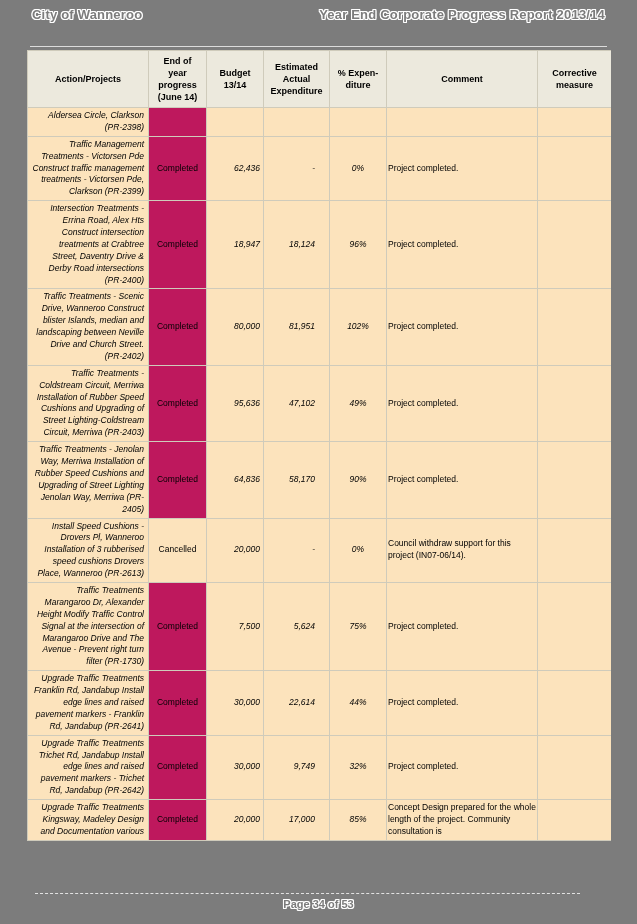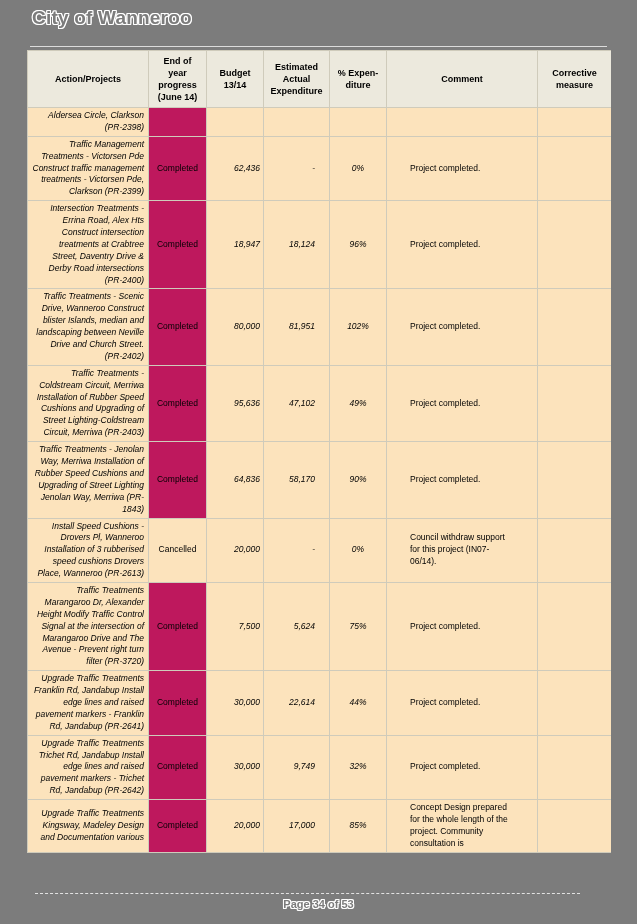--- a/index.html
+++ b/index.html
@@ -16,21 +16,21 @@
     font-weight:bold;
     text-shadow:
       -1px 0 0 #ffffff, 1px 0 0 #ffffff,
       0 -1px 0 #ffffff, 0 1px 0 #ffffff,
       -1px -1px 0 #ffffff, 1px 1px 0 #ffffff,
       -1px 1px 0 #ffffff, 1px -1px 0 #ffffff;
   }
   .topbar{
     position:absolute;top:7px;left:32px;right:32px;
     display:flex;justify-content:space-between;align-items:flex-end;
-    font-size:19px;letter-spacing:0.2px;
+    font-size:13px;letter-spacing:0.2px;
   }
   .header-rule{
     position:absolute;top:46px;left:30px;width:577px;height:0;
     border-top:1px solid #dcdcdc;
   }
   .table-wrap{
     position:absolute;top:50px;left:27px;width:584px;height:822px;
     overflow:hidden;
   }
   table{
@@ -67,36 +67,37 @@
   tr.overall td.col-budget,tr.overall td.col-est{text-align:right;padding-right:10px;}
   tr.overall td.col-pct{text-align:center;}
   
   tr.data td{background:#FCE3BC;}
   td.col-project{font-style:italic;text-align:right;padding:2px 4px;}
   td.col-progress{text-align:center;font-style:normal;}
   td.col-progress.green{background:#be185d;}
   td.col-budget{font-style:italic;text-align:right;}
   td.col-est{font-style:italic;text-align:right;padding-right:14px;}
   td.col-pct{font-style:italic;text-align:center;}
-  td.col-comment{font-style:normal;text-align:left;padding:2px 23px;}
+  td.col-comment{font-style:normal;text-align:left;padding:2px 1px;}
   td.col-corrective{font-style:normal;}
   .footer-rule{
     position:absolute;top:893px;left:35px;width:545px;height:0;
     border-top:1px dashed #e2e2e2;
   }
   .page-number{
     position:absolute;top:898px;left:0;width:637px;
     text-align:center;font-size:11px;
   }
 </style>
 </head>
 <body>
 
 <div class="topbar">
   <span class="embossed">City of Wanneroo</span>
+  <span class="embossed">Year End Corporate Progress Report 2013/14</span>
 </div>
 <div class="header-rule"></div>
 
 <div class="table-wrap">
   <table>
     <colgroup>
       <col style="width:121px">
         <col style="width:58px">
         <col style="width:57px">
       <col style="width:66px">
@@ -163,39 +164,39 @@
         <tr class="data">
           <td class="col-project">Traffic Treatments - Coldstream Circuit, Merriwa Installation of Rubber Speed Cushions and Upgrading of Street Lighting-Coldstream Circuit, Merriwa (PR-2403)</td>
           <td class="col-progress green">Completed</td>
           <td class="col-budget">95,636</td>
           <td class="col-est">47,102</td>
           <td class="col-pct">49%</td>
           <td class="col-comment">Project completed.</td>
           <td class="col-corrective"></td>
         </tr>
         <tr class="data">
-          <td class="col-project">Traffic Treatments - Jenolan Way, Merriwa Installation of Rubber Speed Cushions and Upgrading of Street Lighting Jenolan Way, Merriwa (PR-1843)</td>
+          <td class="col-project">Traffic Treatments - Jenolan Way, Merriwa Installation of Rubber Speed Cushions and Upgrading of Street Lighting Jenolan Way, Merriwa (PR-2405)</td>
           <td class="col-progress green">Completed</td>
           <td class="col-budget">64,836</td>
           <td class="col-est">58,170</td>
           <td class="col-pct">90%</td>
           <td class="col-comment">Project completed.</td>
           <td class="col-corrective"></td>
         </tr>
         <tr class="data">
           <td class="col-project">Install Speed Cushions - Drovers Pl, Wanneroo Installation of 3 rubberised speed cushions Drovers Place, Wanneroo (PR-2613)</td>
           <td class="col-progress">Cancelled</td>
           <td class="col-budget">20,000</td>
           <td class="col-est">-</td>
           <td class="col-pct">0%</td>
           <td class="col-comment">Council withdraw support for this project (IN07-06/14).</td>
           <td class="col-corrective"></td>
         </tr>
         <tr class="data">
-          <td class="col-project">Traffic Treatments Marangaroo Dr, Alexander Height Modify Traffic Control Signal at the intersection of Marangaroo Drive and The Avenue - Prevent right turn filter (PR-3720)</td>
+          <td class="col-project">Traffic Treatments Marangaroo Dr, Alexander Height Modify Traffic Control Signal at the intersection of Marangaroo Drive and The Avenue - Prevent right turn filter (PR-1730)</td>
           <td class="col-progress green">Completed</td>
           <td class="col-budget">7,500</td>
           <td class="col-est">5,624</td>
           <td class="col-pct">75%</td>
           <td class="col-comment">Project completed.</td>
           <td class="col-corrective"></td>
         </tr>
         <tr class="data">
           <td class="col-project">Upgrade Traffic Treatments Franklin Rd, Jandabup Install edge lines and raised pavement markers - Franklin Rd, Jandabup (PR-2641)</td>
           <td class="col-progress green">Completed</td>

